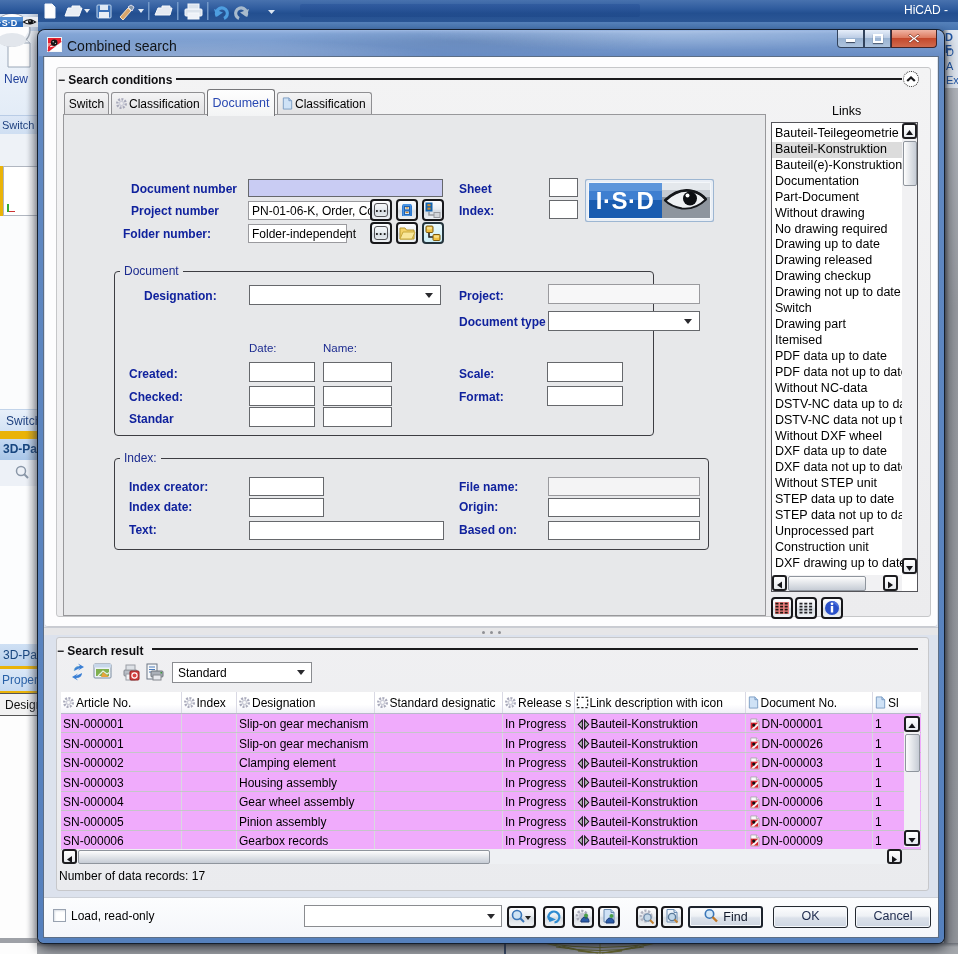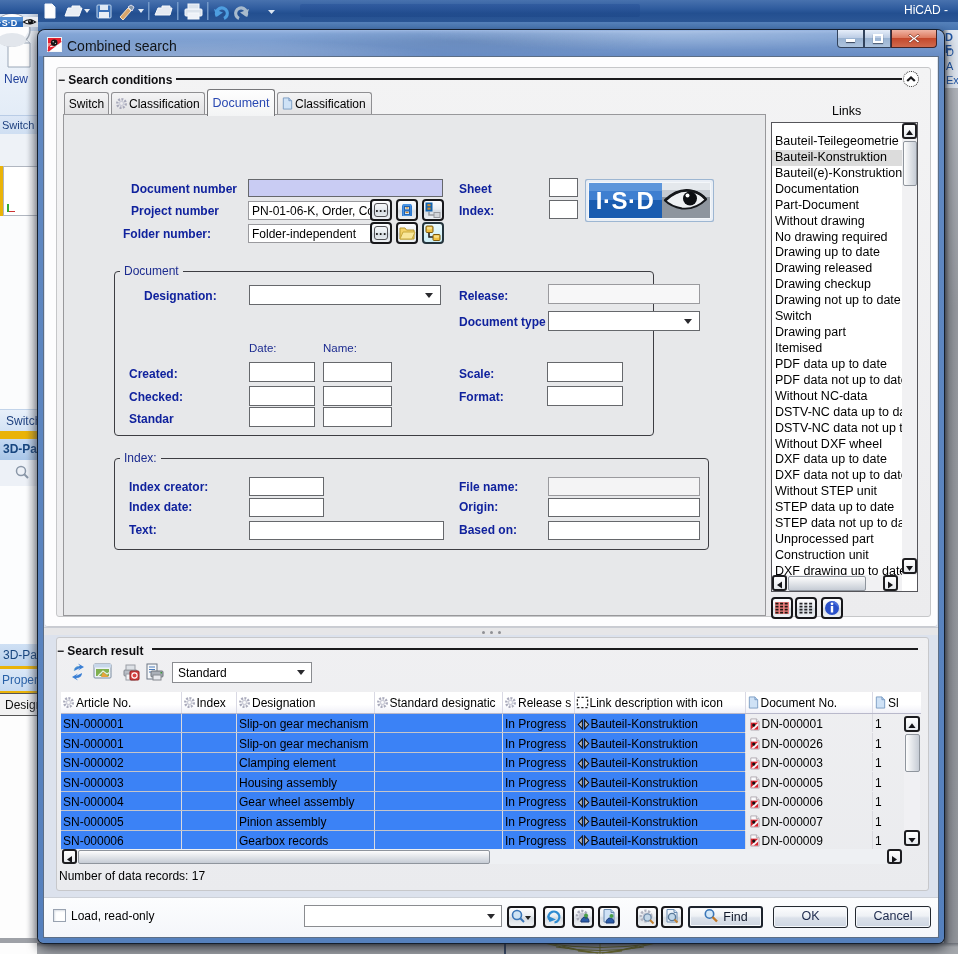--- a/index.html
+++ b/index.html
@@ -11,21 +11,21 @@
 .inp{position:absolute;background:#fff;border:1px solid #66686c}
 .b21{position:absolute;width:22px;height:22px;border:2px solid #17171a;border-radius:4px;background:linear-gradient(180deg,#fdfdfe,#e9edf1 45%,#d6dce2 55%,#eef1f4)}
 .grp{position:absolute;border:1px solid #3d3d42;border-radius:4px}
 .glab{position:absolute;font-size:12px;color:#1c2b8f;background:#e7e8ea;padding:0 4px;line-height:12px;white-space:nowrap}
 .dar{position:absolute;width:0;height:0;border:4px solid transparent;border-top:5px solid #2a2a2e}
 .sb{position:absolute;background:linear-gradient(180deg,#fff,#e7eaee);border:2px solid #1d1d20;border-radius:3px}
 .tv{position:absolute;background:linear-gradient(90deg,#fdfdfd,#c6ccd5);border:1px solid #8f959d;border-radius:2px}
 .th2{position:absolute;background:linear-gradient(180deg,#fdfdfd,#c6ccd5);border:1px solid #8f959d;border-radius:2px}
 .btn{position:absolute;border:1px solid #3a4456;border-radius:3px;background:linear-gradient(180deg,#fdfdfe 0%,#eef1f5 45%,#dbe1ea 55%,#ced6e2 100%);font-size:12px;color:#1d2a4d;text-align:center;line-height:20px;box-shadow:inset 0 0 0 1px #f4f7fb}
 .li{height:15.93px;font-size:12.5px;color:#000;padding-left:3px;white-space:nowrap;overflow:hidden;line-height:15.9px}
-.tr{display:flex;height:19.43px;border-bottom:1px solid #c5c5c9;background:#3b82f6}
+.tr{display:flex;height:19.43px;border-bottom:1px solid #c5c5c9;background:#f0abfc}
 .td{border-right:1px solid #d9d9df;font-size:12px;color:#000;padding:2.5px 0 0 2px;overflow:hidden;white-space:nowrap;flex:none;display:flex;align-items:center}
 .hc{display:flex;align-items:center;font-size:12px;color:#000;background:linear-gradient(180deg,#fff 60%,#f0f0f7);border-right:1px solid #d9d9e4;padding-left:1px;overflow:hidden;white-space:nowrap;flex:none}
 .ic13{width:13px;height:13px;flex:none;margin-right:1px}
 </style></head>
 <body>
 
 <div class="a" id="topbar" style="left:0;top:0;width:958px;height:22px;background:linear-gradient(180deg,#4872ae 0%,#2f5c9e 40%,#234f90 60%,#2c5796 100%)">
   <div class="a" style="left:300px;top:4px;width:340px;height:13px;background:linear-gradient(180deg,#2a549a,#1d4788);border-radius:2px;opacity:.6"></div>
   <div class="a" style="right:10px;top:3px;font-size:12px;color:#fff">HiCAD -</div>
 
@@ -207,21 +207,21 @@
             <rect x="7.5" y="10.8" width="3" height="1.2" fill="#c8862a"></rect>
           </svg></div>
     <div class="b21" style="left:377px;top:142px"><svg width="18" height="18" viewBox="0 0 18 18">
             <rect x="1.5" y="1.5" width="7" height="9" fill="#1565af"></rect>
             <rect x="3.4" y="3.2" width="3.2" height="2" fill="#d08a30"></rect>
             <rect x="3.4" y="6.6" width="3.2" height="2" fill="#d08a30"></rect>
             <path d="M5 11v3h5" fill="none" stroke="#9a9da2" stroke-width="1.6"></path>
             <rect x="10" y="11.5" width="6" height="5" fill="#d3d6da" stroke="#97999e"></rect>
           </svg></div>
     <div class="lbl" style="left:78px;top:171px">Folder number:</div>
-    <div class="inp blk" style="left:203px;top:167px;width:143px;height:19px;padding:3px 17px 0 3px;border-color:#9a9a9e">Folder-independent</div>
+    <div class="inp blk" style="left:203px;top:167px;width:99px;height:19px;padding:3px 17px 0 3px;border-color:#9a9a9e">Folder-independent</div>
     <div class="b21" style="left:325px;top:165px">
           <div class="a" style="left:2px;top:2px;right:2px;bottom:2px;border:1px solid #515156;border-radius:3px;font-weight:bold;font-size:12px;line-height:8px;letter-spacing:0.5px;text-align:center;color:#1a1a1a">...</div>
         </div>
     <div class="b21" style="left:351px;top:165px"><svg width="18" height="18" viewBox="0 0 18 18">
             <path d="M2 4h5l1.5 2H16v9H2z" fill="#f3d268" stroke="#b8952d"></path>
             <path d="M2 15l3-7h12l-3 7z" fill="#f8e69a" stroke="#c8a93d"></path>
           </svg></div>
     <div class="b21" style="left:377px;top:165px;background:linear-gradient(180deg,#eafafd,#cdeef6);border-color:#24343c"><svg width="18" height="18" viewBox="0 0 18 18">
             <path d="M5 8v5h6" fill="none" stroke="#222" stroke-width="1.6"></path>
             <rect x="2" y="2" width="7" height="6.5" rx="1" fill="#f0c040" stroke="#7c5a10"></rect>
@@ -246,21 +246,21 @@
       <circle cx="102.5" cy="16.5" r="2" fill="#fff"></circle>
       <path d="M80 21.5 Q93 9 107 12 Q116 14 121 20.5" fill="none" stroke="#14161a" stroke-width="2.8"></path>
     </svg>
 
     <div class="grp" style="left:69px;top:214px;width:540px;height:165px"></div>
     <div class="glab" style="left:75px;top:208px">Document</div>
     <div class="lbl" style="left:99px;top:233px">Designation:</div>
     <div class="inp" style="left:204px;top:228px;width:192px;height:20px">
           <div class="dar" style="right:7px;top:7px"></div>
         </div>
-    <div class="lbl" style="left:414px;top:233px">Release:</div>
+    <div class="lbl" style="left:414px;top:233px">Project:</div>
     <div class="inp" style="left:503px;top:227px;width:152px;height:20px;background:#f7f7f8;border-color:#9a9a9e"></div>
     <div class="lbl" style="left:414px;top:259px">Document type</div>
     <div class="inp" style="left:503px;top:254px;width:152px;height:20px">
           <div class="dar" style="right:7px;top:7px"></div>
         </div>
     <div class="nlbl" style="left:204px;top:285px">Date:</div>
     <div class="nlbl" style="left:278px;top:285px">Name:</div>
     <div class="lbl" style="left:84px;top:311px">Created:</div>
     <div class="inp" style="left:204px;top:305px;width:66px;height:20px"></div>
     <div class="inp" style="left:278px;top:305px;width:69px;height:20px"></div>
@@ -285,21 +285,21 @@
     <div class="inp" style="left:204px;top:441px;width:75px;height:19px"></div>
     <div class="lbl" style="left:414px;top:444px">Origin:</div>
     <div class="inp" style="left:503px;top:441px;width:152px;height:19px"></div>
     <div class="lbl" style="left:84px;top:467px">Text:</div>
     <div class="inp" style="left:204px;top:464px;width:195px;height:19px"></div>
     <div class="lbl" style="left:414px;top:467px">Based on:</div>
     <div class="inp" style="left:503px;top:464px;width:152px;height:19px"></div>
 
     <div class="blk" style="left:787px;top:48px;font-size:12.5px">Links</div>
     <div class="a" id="linksbox" style="left:726px;top:65px;width:147px;height:470px;background:#fff;border:1px solid #55555a">
-      <div class="a" id="lis" style="left:0;top:8px;width:133px;height:452px;overflow:hidden;padding-top:3px">
+      <div class="a" id="lis" style="left:0;top:0;width:133px;height:452px;overflow:hidden;padding-top:3px">
         <div class="li">Bauteil-Teilegeometrie</div>
         <div class="li" style="background:#dcdcdc">Bauteil-Konstruktion</div>
         <div class="li">Bauteil(e)-Konstruktion</div>
         <div class="li">Documentation</div>
         <div class="li">Part-Document</div>
         <div class="li">Without drawing</div>
         <div class="li">No drawing required</div>
         <div class="li">Drawing up to date</div>
         <div class="li">Drawing released</div>
         <div class="li">Drawing checkup</div>
@@ -401,21 +401,21 @@
         </g>
         <rect x="6" y="9" width="12" height="6" rx="1" fill="#aab0b8" stroke="#6f747c"></rect>
         <rect x="8" y="13" width="8" height="5" fill="#e8eaee" stroke="#84888e"></rect>
         <rect x="15.5" y="10" width="1.5" height="1.5" fill="#3a9a3a"></rect>
       </svg>
   <div class="inp" style="left:128px;top:605px;width:140px;height:21px;border-color:#8a8c90">
     <div class="blk" style="left:5px;top:3.5px">Standard</div>
         <div class="dar" style="right:6px;top:7px"></div>
   </div>
 
-  <div class="a" id="table" style="left:17px;top:635px;width:684px;height:158px;background:#fff">
+  <div class="a" id="table" style="left:17px;top:635px;width:860px;height:158px;background:#fff">
     <div id="thead" style="width:860px;height:22px;display:flex;border-bottom:1px solid #b9b9cb">
       <div class="hc" style="width:120.5px"><svg class="ic13" viewBox="0 0 14 14">
               <circle cx="7" cy="7" r="4.6" fill="none" stroke="#a9aabb" stroke-width="2.6" stroke-dasharray="2.1 1.4"></circle>
               <circle cx="7" cy="7" r="3" fill="#cdced9"></circle>
               <circle cx="7" cy="7" r="1.5" fill="#fafafa"></circle>
             </svg>Article No.</div>
       <div class="hc" style="width:55.5px"><svg class="ic13" viewBox="0 0 14 14">
               <circle cx="7" cy="7" r="4.6" fill="none" stroke="#a9aabb" stroke-width="2.6" stroke-dasharray="2.1 1.4"></circle>
               <circle cx="7" cy="7" r="3" fill="#cdced9"></circle>
               <circle cx="7" cy="7" r="1.5" fill="#fafafa"></circle>

